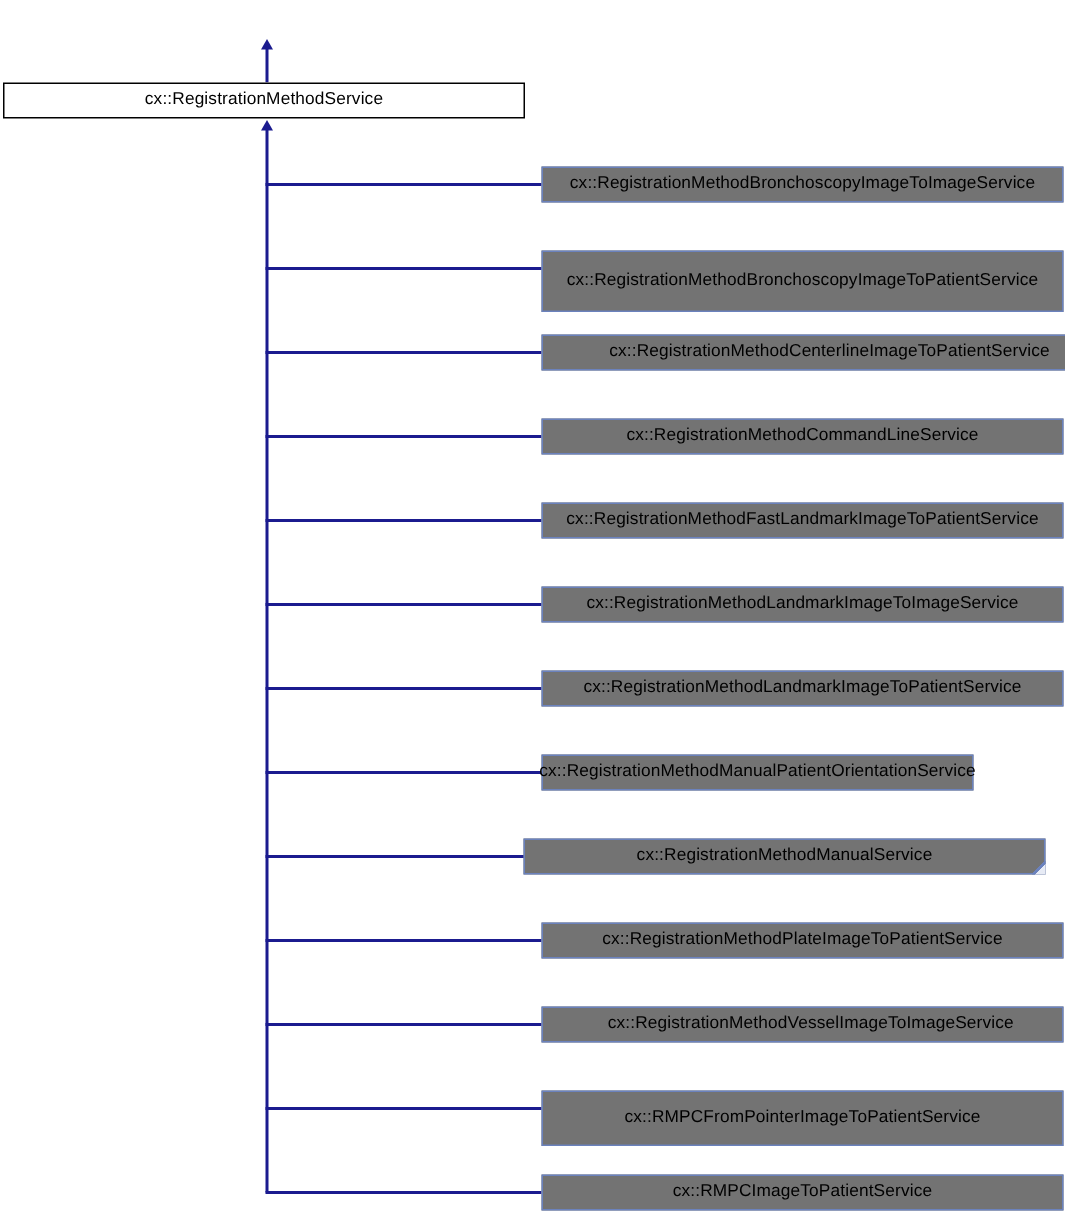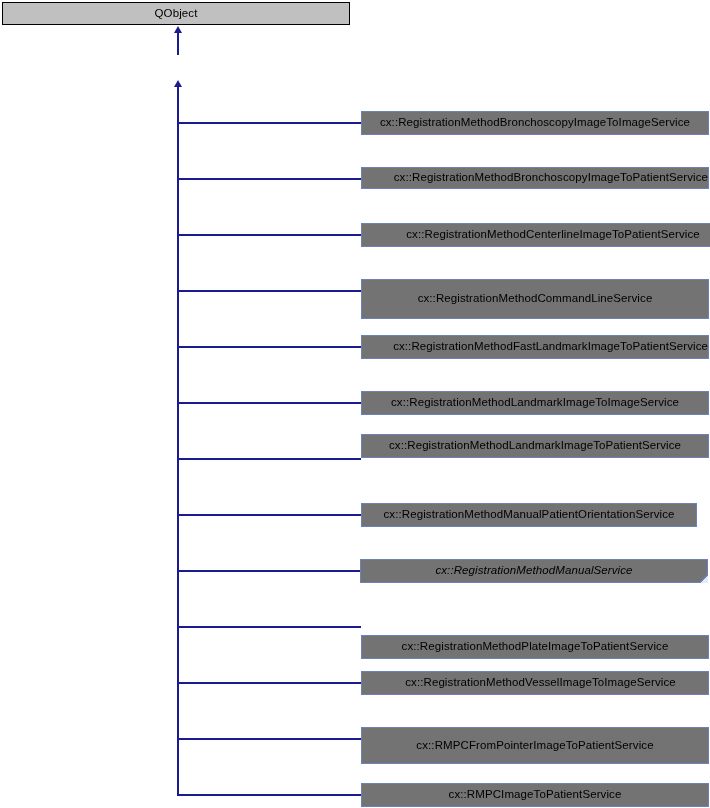--- a/index.html
+++ b/index.html
@@ -70,71 +70,71 @@
     border-left: 4px solid transparent;
     border-right: 4px solid transparent;
     border-bottom: 7px solid #1b1b8f;
   }
 </style>
 </head>
 <body>
 
 <div id="diagram">
 
-  <div class="node node-root" id="node-root" style="left:2px; top:2px; width:348px; height:23px;">
-    <span>QObject</span>
-  </div>
 
   <div class="arrow-up" style="left:174px; top:26px;"></div>
   <div class="edge-v" style="left:177px; top:32px; height:23px;"></div>
 
+  <div class="node node-base" id="node-base" style="left:2px; top:55px; width:348px; height:24px;">
+    <span>cx::RegistrationMethodService</span>
+  </div>
 
   <div class="arrow-up" style="left:174px; top:80px;"></div>
 
   <div class="edge-v" style="left: 177px; top: 86px; height: 709px;"></div>
 
   <div id="derived-layer">
       <div class="edge-h" style="left: 177px; top: 122px; width: 184px;"></div>
       <div class="node node-derived" style="left: 361px; top: 111px; width: 348px; height: 24px;">
         <span>cx::RegistrationMethodBronchoscopyImageToImageService</span>
       </div>
       <div class="edge-h" style="left: 177px; top: 178px; width: 184px;"></div>
-      <div class="node node-derived" style="left: 361px; top: 167px; width: 348px; height: 22px; justify-content: flex-end;">
+      <div class="node node-derived" style="left: 361px; top: 167px; width: 348px; height: 41px;">
         <span>cx::RegistrationMethodBronchoscopyImageToPatientService</span>
       </div>
       <div class="edge-h" style="left: 177px; top: 234px; width: 184px;"></div>
       <div class="node node-derived" style="left: 361px; top: 223px; width: 384px; height: 24px;">
         <span>cx::RegistrationMethodCenterlineImageToPatientService</span>
       </div>
       <div class="edge-h" style="left: 177px; top: 290px; width: 184px;"></div>
-      <div class="node node-derived" style="left: 361px; top: 279px; width: 348px; height: 40px;">
+      <div class="node node-derived" style="left: 361px; top: 279px; width: 348px; height: 24px;">
         <span>cx::RegistrationMethodCommandLineService</span>
       </div>
       <div class="edge-h" style="left: 177px; top: 346px; width: 184px;"></div>
-      <div class="node node-derived" style="left: 361px; top: 335px; width: 348px; height: 24px; justify-content: flex-end;">
+      <div class="node node-derived" style="left: 361px; top: 335px; width: 348px; height: 24px;">
         <span>cx::RegistrationMethodFastLandmarkImageToPatientService</span>
       </div>
       <div class="edge-h" style="left: 177px; top: 402px; width: 184px;"></div>
       <div class="node node-derived" style="left: 361px; top: 391px; width: 348px; height: 24px;">
         <span>cx::RegistrationMethodLandmarkImageToImageService</span>
       </div>
       <div class="edge-h" style="left: 177px; top: 458px; width: 184px;"></div>
-      <div class="node node-derived" style="left: 361px; top: 434px; width: 348px; height: 24px;">
+      <div class="node node-derived" style="left: 361px; top: 447px; width: 348px; height: 24px;">
         <span>cx::RegistrationMethodLandmarkImageToPatientService</span>
       </div>
       <div class="edge-h" style="left: 177px; top: 514px; width: 184px;"></div>
-      <div class="node node-derived" style="left: 361px; top: 503px; width: 336px; height: 24px; text-align: center;">
+      <div class="node node-derived" style="left: 361px; top: 503px; width: 288px; height: 24px; text-align: center;">
         <span>cx::RegistrationMethodManualPatientOrientationService</span>
       </div>
       <div class="edge-h" style="left: 177px; top: 570px; width: 184px;"></div>
-      <div class="node node-derived folded" style="left: 360px; top: 559px; width: 348px; height: 24px; font-style: italic;">
+      <div class="node node-derived folded" style="left: 349px; top: 559px; width: 348px; height: 24px;">
         <span>cx::RegistrationMethodManualService</span>
       </div>
       <div class="edge-h" style="left: 177px; top: 626px; width: 184px;"></div>
-      <div class="node node-derived" style="left: 361px; top: 615px; width: 348px; height: 24px; margin-top: 20px;">
+      <div class="node node-derived" style="left: 361px; top: 615px; width: 348px; height: 24px;">
         <span>cx::RegistrationMethodPlateImageToPatientService</span>
       </div>
       <div class="edge-h" style="left: 177px; top: 682px; width: 184px;"></div>
       <div class="node node-derived" style="left: 361px; top: 671px; width: 348px; height: 24px; padding-left: 11px;">
         <span>cx::RegistrationMethodVesselImageToImageService</span>
       </div>
       <div class="edge-h" style="left: 177px; top: 738px; width: 184px;"></div>
       <div class="node node-derived" style="left: 361px; top: 727px; width: 348px; height: 37px;">
         <span>cx::RMPCFromPointerImageToPatientService</span>
       </div>

